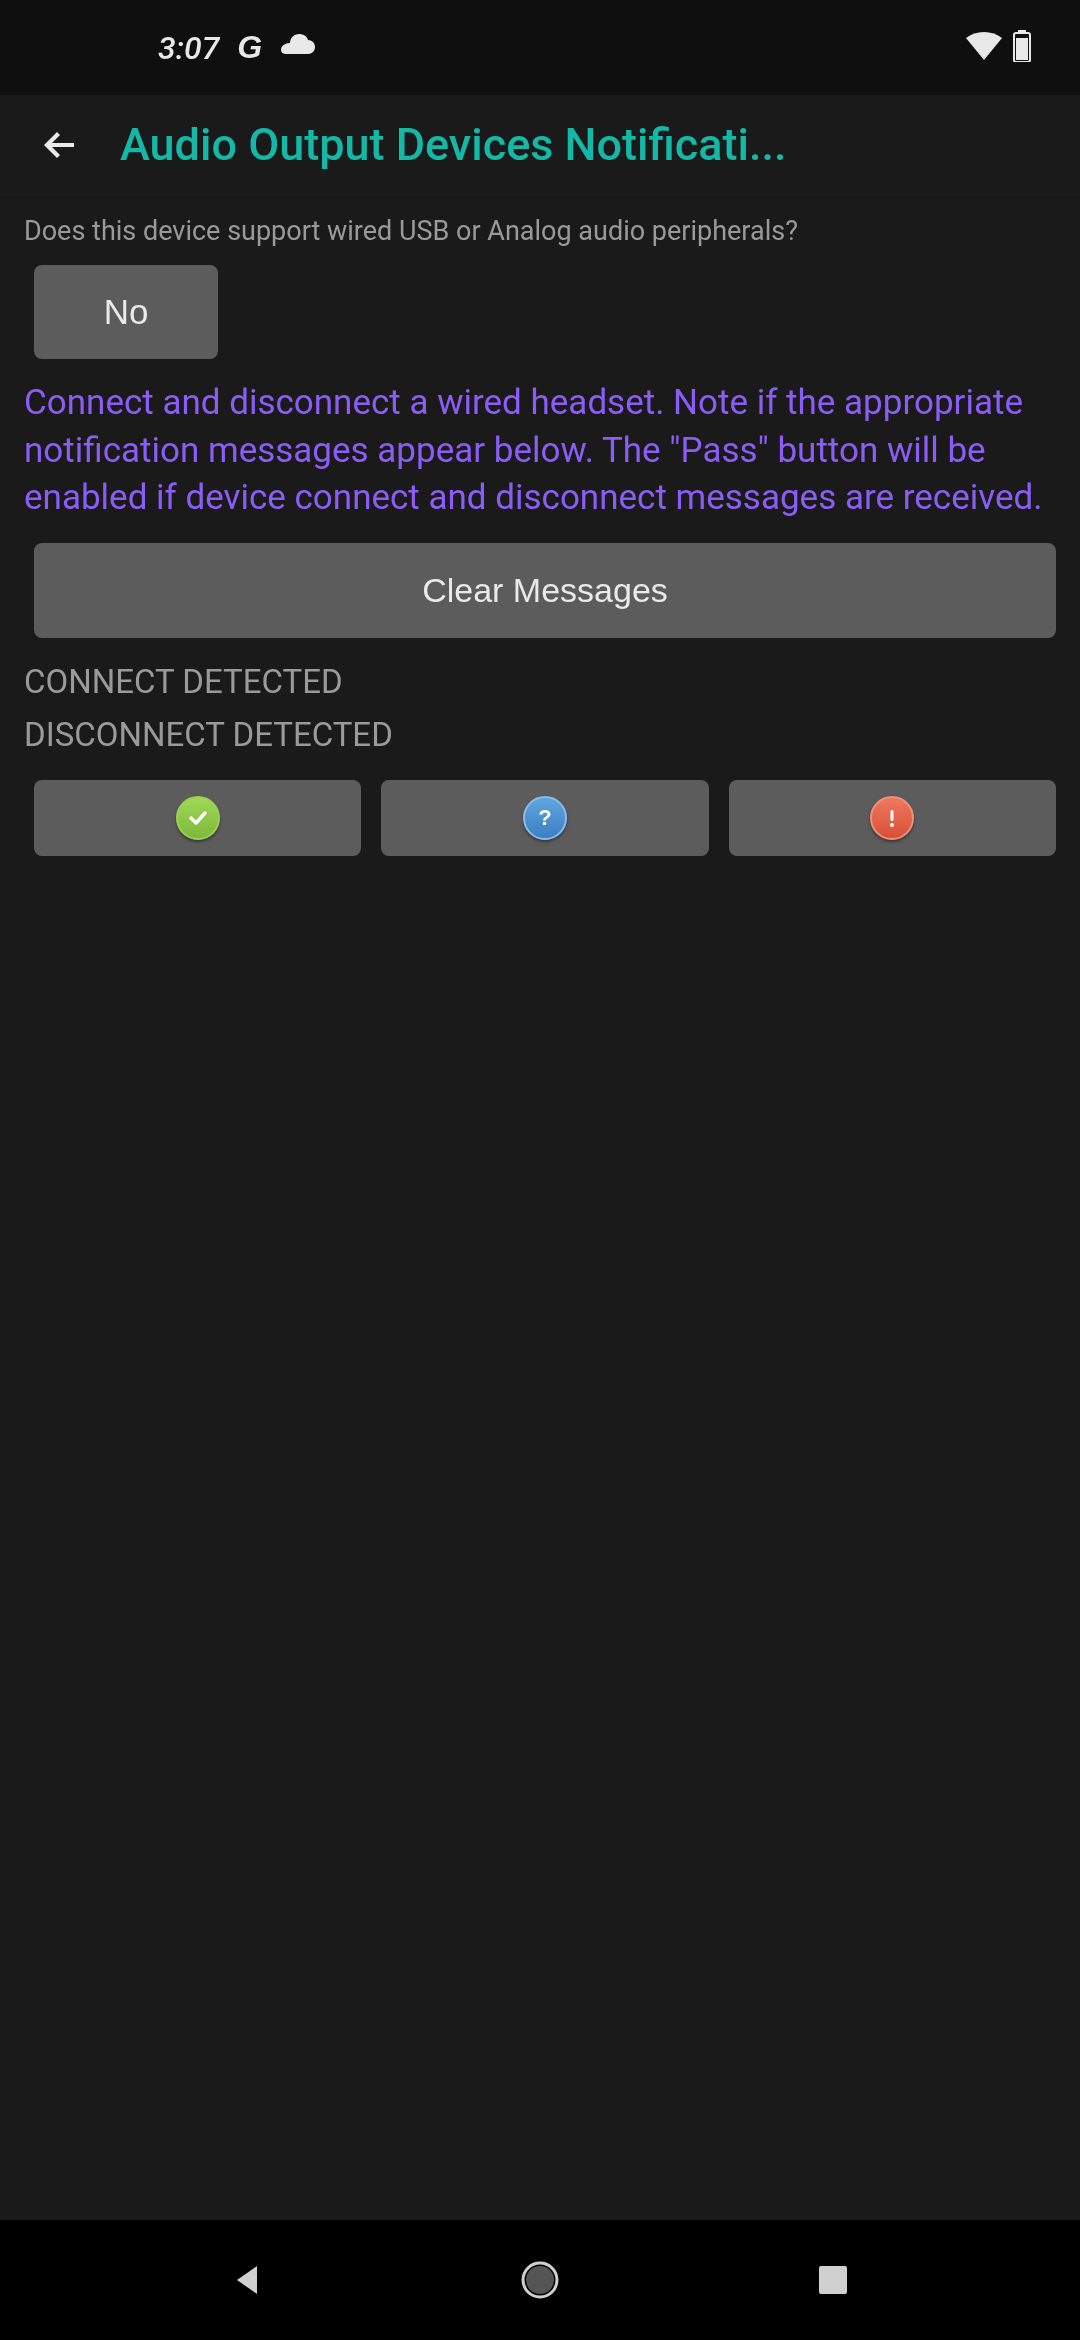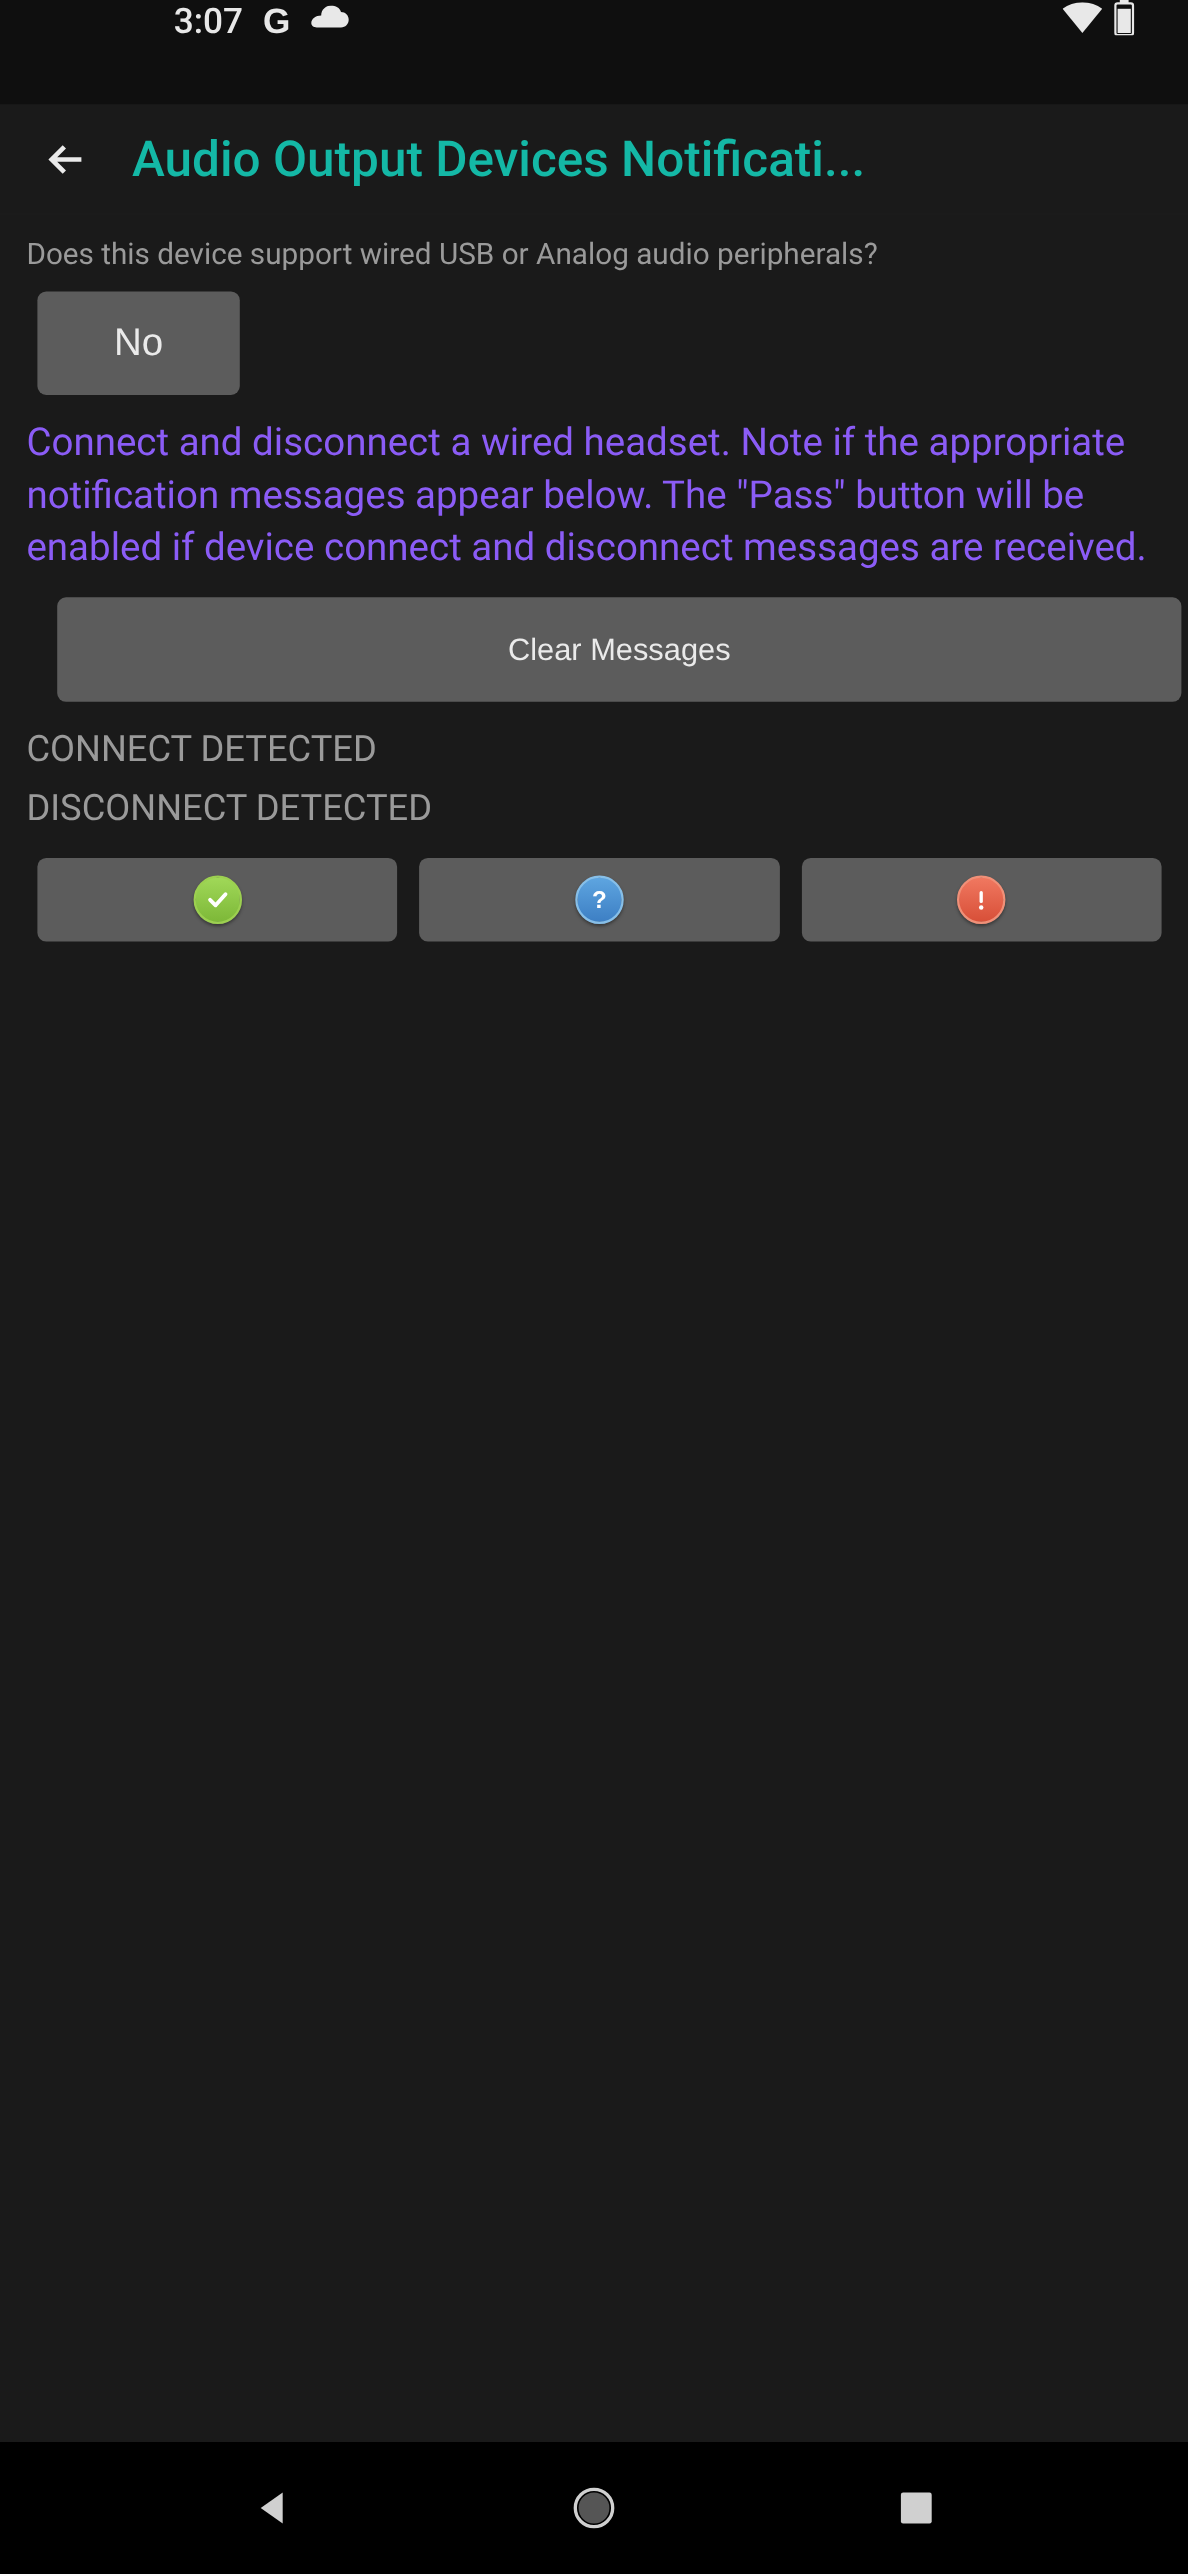--- a/index.html
+++ b/index.html
@@ -12,23 +12,24 @@
       height: 2340px;
       background: #1a1a1a;
       font-family: -apple-system, BlinkMacSystemFont, 'Segoe UI', Roboto, sans-serif;
       overflow: hidden;
       position: relative;
     }
     .status-bar {
       height: 95px;
       background: #0f0f0f;
       display: flex;
-      align-items: flex-start;
+      align-items: center;
       padding: 0 48px;
       justify-content: space-between;
+      font-style: italic;
     }
     .status-left {
       display: flex;
       align-items: center;
       gap: 18px;
       padding-left: 110px;
     }
     .status-time {
       color: #e8e8e8;
       font-size: 32px;
@@ -100,30 +101,30 @@
     }
     .instructions {
       color: #8b5cf6;
       font-size: 35px;
       line-height: 1.35;
       margin-bottom: 22px;
     }
     .btn-wide {
       background: #5c5c5c;
       color: #eaeaea;
-      font-size: 28px;
+      font-size: 34px;
       font-weight: 400;
       border: none;
       border-radius: 8px;
       width: 100%;
       height: 95px;
       display: flex;
       align-items: center;
       justify-content: center;
-      margin-left: 28px;
+      margin-left: 10px;
       width: calc(100% - 10px);
     }
     .log-area {
       margin-top: 18px;
     }
     .log-line {
       color: #9a9a9a;
       font-size: 33px;
       line-height: 1.6;
     }

